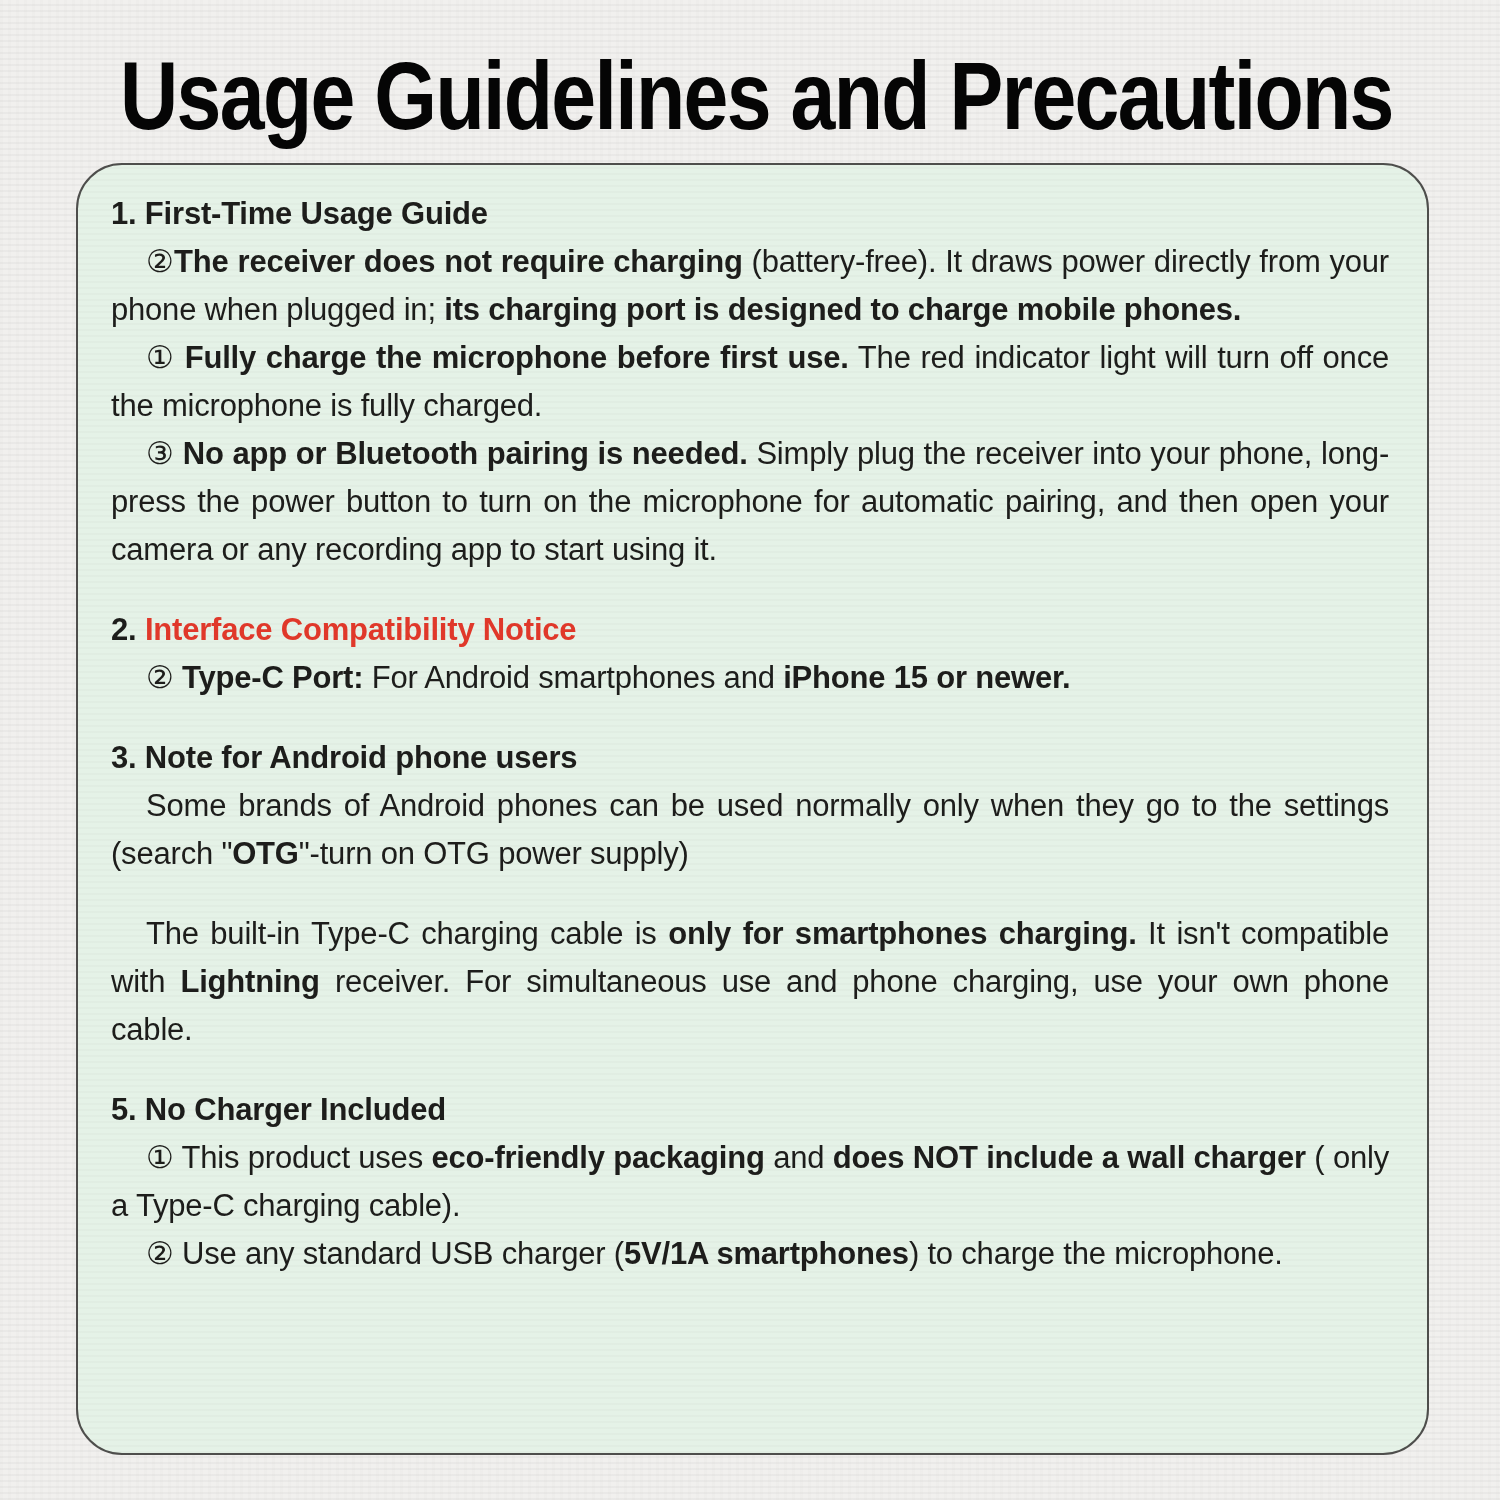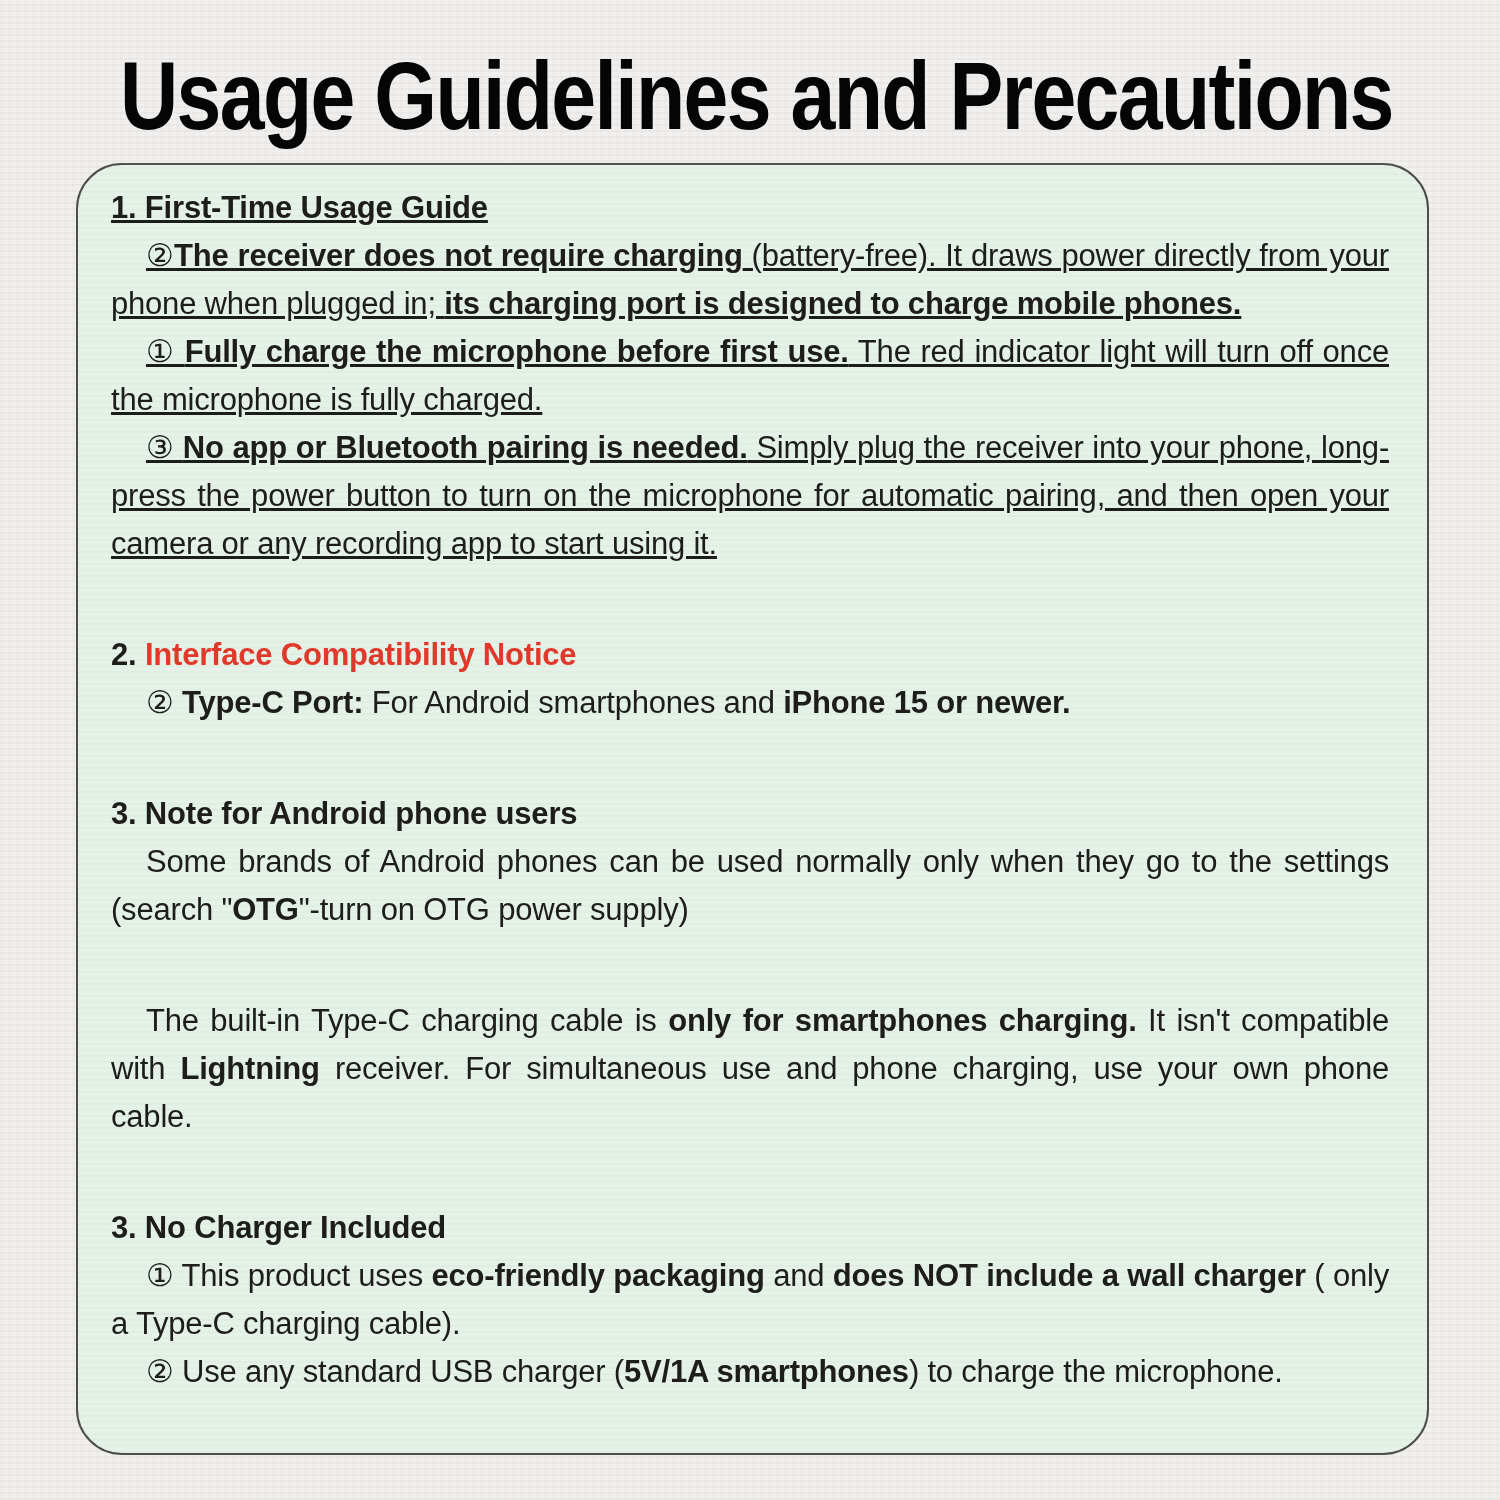--- a/index.html
+++ b/index.html
@@ -30,22 +30,22 @@
   .panel{
     position:absolute;left:76px;top:163px;width:1353px;height:1292px;
     box-sizing:border-box;
     background-color:var(--panel);
     background-image:
       repeating-linear-gradient(0deg, rgba(0,0,0,0.018) 0 2px, rgba(255,255,255,0.0) 2px 6px);
     border:2px solid var(--border);
     border-radius:46px;
     padding:16px 38px 10px 33px;
   }
-  .section{margin-top:63px;}
-  .section:first-child{margin-top:3px;text-decoration:underline;}
+  .section{margin-top:32px;}
+  .section:first-child{margin-top:9px;}
   .panel p{margin:0;font-size:31px;line-height:48px;letter-spacing:-0.2px;}
   p.heading{font-weight:bold;text-align:left;}
   p.para{text-align:justify;text-indent:35px;}
   span.b{font-weight:bold;}
   span.red{color:var(--red);}
 </style>
 </head>
 <body>
 
 <h1 class="title">Usage Guidelines and Precautions</h1>
@@ -62,17 +62,17 @@
       <p class="para"><span>② </span><span class="b">Type-C Port:</span><span> For Android smartphones and </span><span class="b">iPhone 15 or newer.</span></p>
     </div>
     <div class="section">
       <p class="heading"><span class="b">3. Note for Android phone users</span></p>
       <p class="para"><span>Some brands of Android phones can be used normally only when they go to the settings (search "</span><span class="b">OTG</span><span>"-turn on OTG power supply)</span></p>
     </div>
     <div class="section">
       <p class="para"><span>The built-in Type-C charging cable is </span><span class="b">only for smartphones charging.</span><span> It isn't compatible with </span><span class="b">Lightning</span><span> receiver. For simultaneous use and phone charging, use your own phone cable.</span></p>
     </div>
     <div class="section">
-      <p class="heading"><span class="b">3. No Charger Included</span></p>
+      <p class="heading"><span class="b">5. No Charger Included</span></p>
       <p class="para"><span>① This product uses </span><span class="b">eco-friendly packaging</span><span> and </span><span class="b">does NOT include a wall charger</span><span> ( only a Type-C charging cable).</span></p>
       <p class="para"><span>② Use any standard USB charger (</span><span class="b">5V/1A smartphones</span><span>) to charge the microphone.</span></p>
     </div>
   </div>
 
 </body></html>

